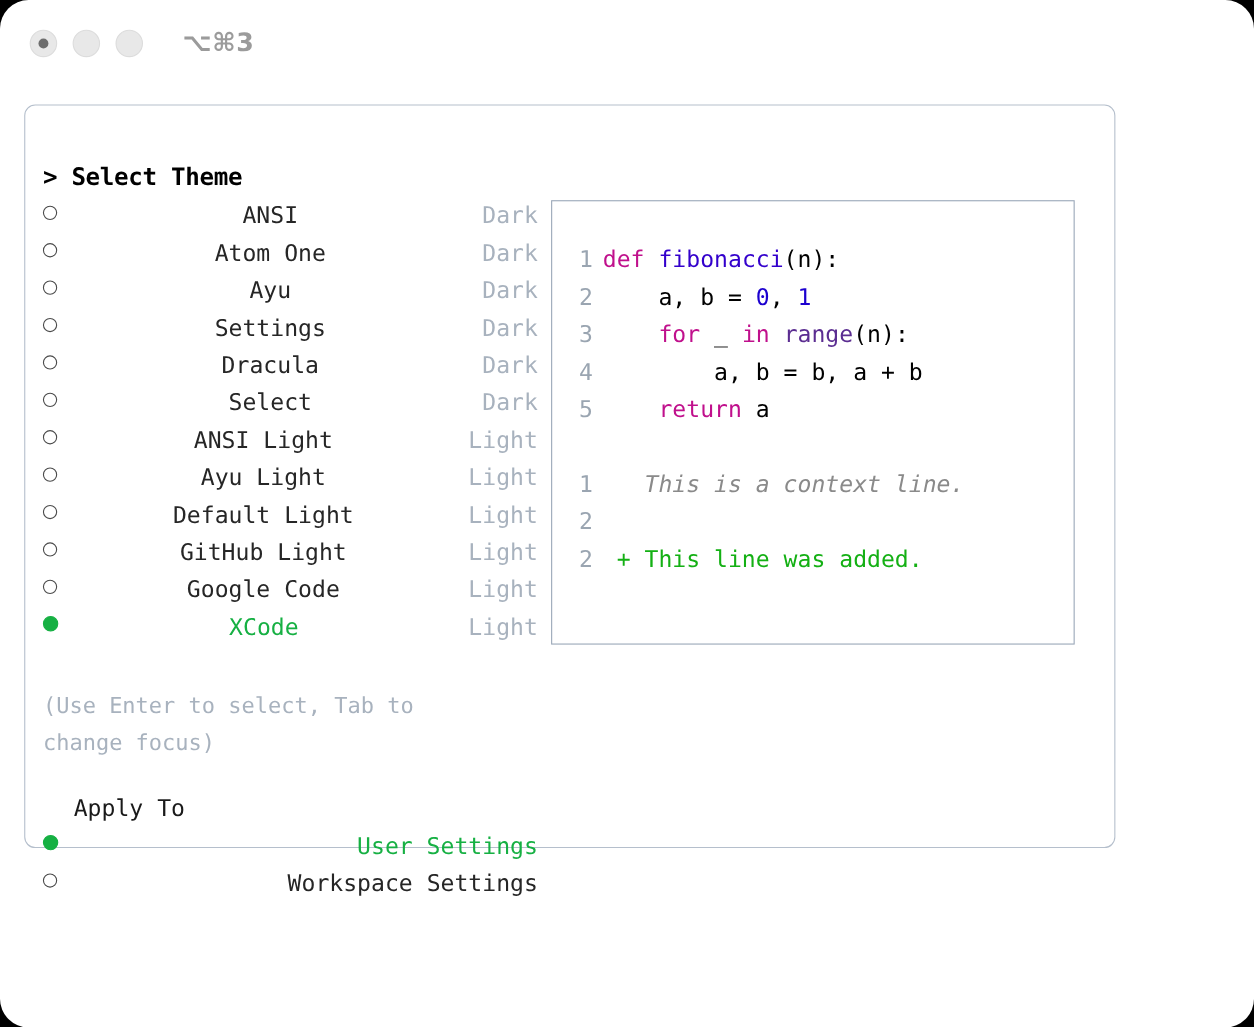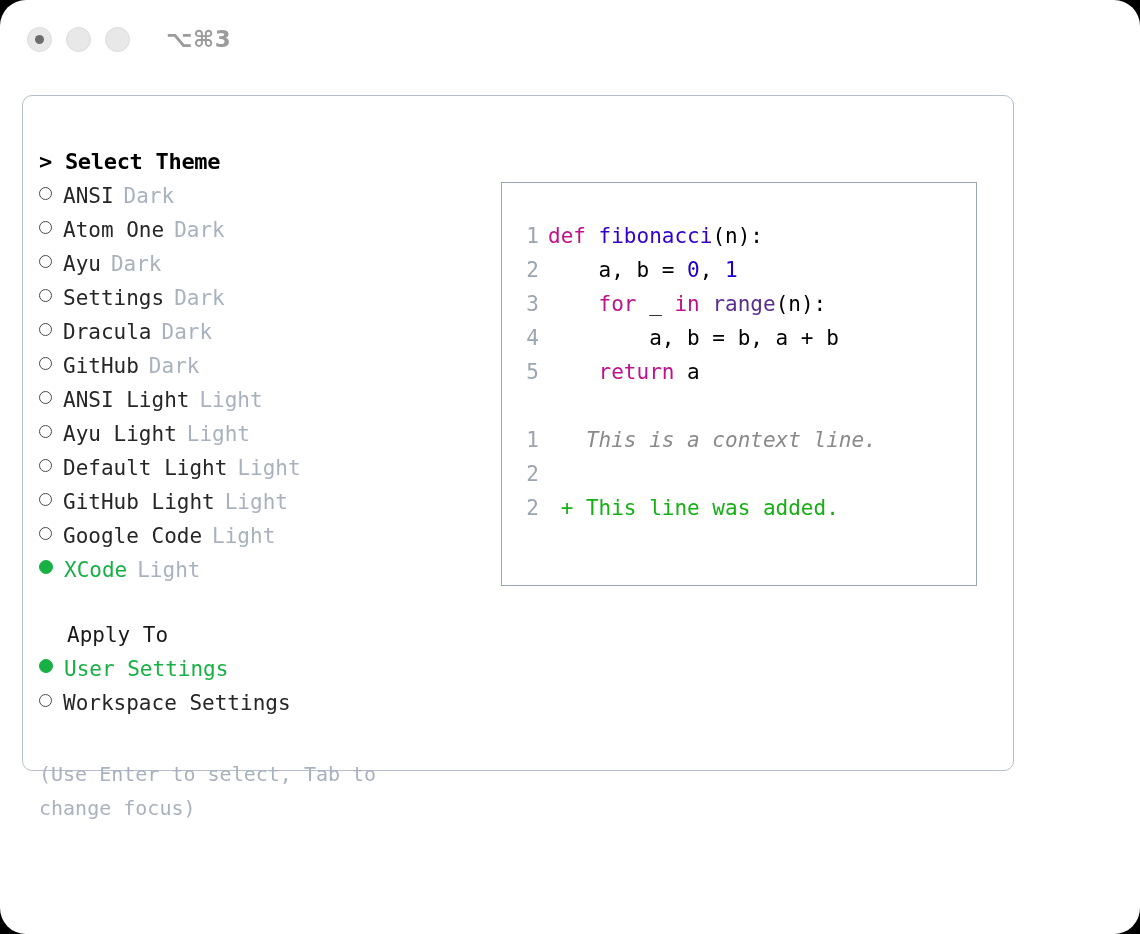--- a/index.html
+++ b/index.html
@@ -94,20 +94,21 @@
     margin-bottom: 10px;
     white-space: pre;
   }
   .theme-row {
     display: flex;
     align-items: baseline;
     height: 34px;
     font-size: 21px;
     color: #262626;
     white-space: pre;
+    justify-content: space-between;
   }
   .radio {
     display: inline-block;
     width: 13px;
     height: 13px;
     border-radius: 50%;
     border: 1.6px solid #4a4a4a;
     box-sizing: border-box;
     margin-right: 11px;
     position: relative;
@@ -219,39 +220,39 @@
     <div id="theme-column">
 
       <div id="theme-header">&gt; Select Theme</div>
 
       <div id="theme-list">
           <div class="theme-row"><span class="radio"></span><span class="theme-name">ANSI</span><span class="theme-kind">Dark</span></div>
           <div class="theme-row"><span class="radio"></span><span class="theme-name">Atom One</span><span class="theme-kind">Dark</span></div>
           <div class="theme-row"><span class="radio"></span><span class="theme-name">Ayu</span><span class="theme-kind">Dark</span></div>
           <div class="theme-row"><span class="radio"></span><span class="theme-name">Settings</span><span class="theme-kind">Dark</span></div>
           <div class="theme-row"><span class="radio"></span><span class="theme-name">Dracula</span><span class="theme-kind">Dark</span></div>
-          <div class="theme-row"><span class="radio"></span><span class="theme-name">GitHub</span><span class="theme-kind">Dark</span></div>
+          <div class="theme-row"><span class="radio"></span><span class="theme-name">Select</span><span class="theme-kind">Dark</span></div>
           <div class="theme-row"><span class="radio"></span><span class="theme-name">ANSI Light</span><span class="theme-kind">Light</span></div>
           <div class="theme-row"><span class="radio"></span><span class="theme-name">Ayu Light</span><span class="theme-kind">Light</span></div>
           <div class="theme-row"><span class="radio"></span><span class="theme-name">Default Light</span><span class="theme-kind">Light</span></div>
           <div class="theme-row"><span class="radio"></span><span class="theme-name">GitHub Light</span><span class="theme-kind">Light</span></div>
           <div class="theme-row"><span class="radio"></span><span class="theme-name">Google Code</span><span class="theme-kind">Light</span></div>
           <div class="theme-row selected"><span class="radio"></span><span class="theme-name">XCode</span><span class="theme-kind">Light</span></div>
         </div>
 
+      <div id="hint">(Use Enter to select, Tab to
+change focus)</div>
+
       <div id="apply-section">
         <div id="apply-header">Apply To</div>
         <div id="apply-list">
             <div class="theme-row selected"><span class="radio"></span><span class="theme-name">User Settings</span></div>
             <div class="theme-row"><span class="radio"></span><span class="theme-name">Workspace Settings</span></div>
           </div>
       </div>
-
-      <div id="hint">(Use Enter to select, Tab to
-change focus)</div>
     </div>
 
     <div id="preview-column">
       <div id="preview-box">
         <div id="code-block">
             <div class="code-line"><span class="lineno">1</span><span class="code-text"><span class="tok-kw">def </span><span class="tok-fn">fibonacci</span><span class="tok-plain">(n):</span></span></div>
             <div class="code-line"><span class="lineno">2</span><span class="code-text"><span class="tok-plain">    a, b = </span><span class="tok-num">0</span><span class="tok-plain">, </span><span class="tok-num">1</span></span></div>
             <div class="code-line"><span class="lineno">3</span><span class="code-text"><span class="tok-plain">    </span><span class="tok-kw">for</span><span class="tok-plain"> _ </span><span class="tok-kw">in</span><span class="tok-plain"> </span><span class="tok-call">range</span><span class="tok-plain">(n):</span></span></div>
             <div class="code-line"><span class="lineno">4</span><span class="code-text"><span class="tok-plain">        a, b = b, a + b</span></span></div>
             <div class="code-line"><span class="lineno">5</span><span class="code-text"><span class="tok-plain">    </span><span class="tok-kw">return</span><span class="tok-plain"> a</span></span></div>

